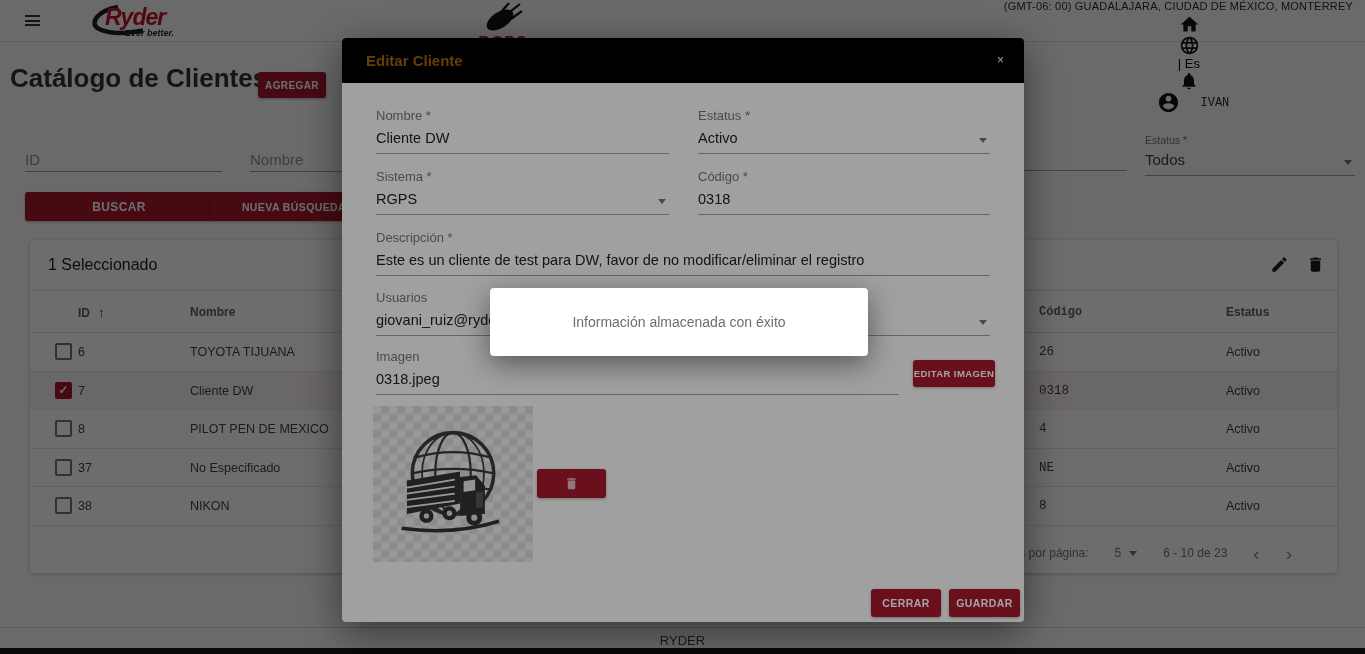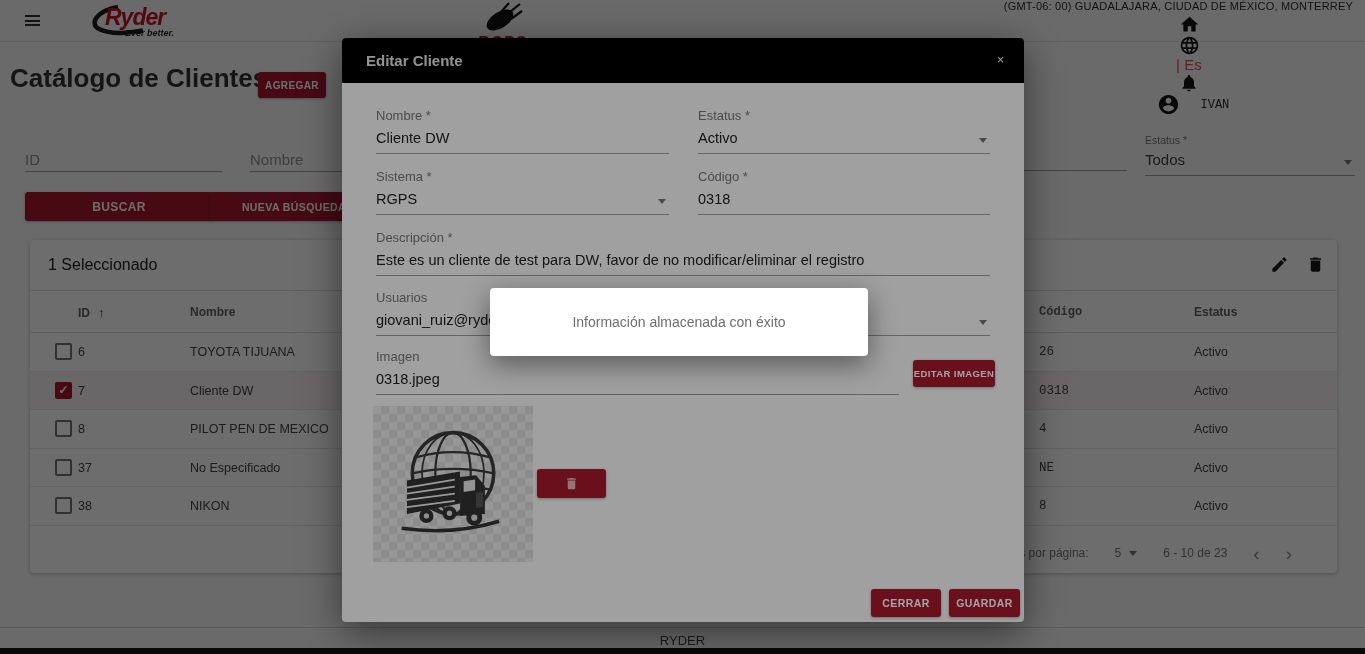--- a/index.html
+++ b/index.html
@@ -13,21 +13,21 @@
   .burger span { display:block; height:2px; background:#333; margin-bottom:2.5px; }
   .ryder-logo { position:absolute; left:88px; top:3px; width:100px; height:38px; }
   .ryder-name { position:absolute; left:17px; top:1px; font-size:23px; font-weight:bold; font-style:italic; color:#c4132e; letter-spacing:-1px; }
   .ryder-tag { position:absolute; left:37px; top:25px; font-size:9px; font-weight:bold; font-style:italic; color:#1f1f1f; }
   .rgps-logo { position:absolute; left:463px; top:2px; width:80px; height:46px; text-align:center; }
   .rgps-text { font-size:16px; font-weight:bold; color:#b71c2b; letter-spacing:1px; margin-top:-2px; }
   .bar-right { position:absolute; right:12px; top:0; height:42px; display:flex; align-items:center;flex-direction:column; }
   .tz { font-size:11px; color:#2b2b2b; letter-spacing:.2px; }
   .tzchev { margin:2px 0 0 6px; }
   .bar-ico { display:inline-flex; margin-left:22px; cursor:pointer; }
-  .lang { font-size:15px; color:#ef4444; margin-left:21px; }
+  .lang { font-size:13px; color:#000000; margin-left:21px; }
   .user-wrap { display:flex; align-items:center; margin-left:30px; cursor:pointer; }
   .user-name { font-size:12px; color:#2b2b2b; margin-left:20px;font-family:Liberation Mono, monospace; }
 
   
   .page-title { position:absolute; left:10px; top:63px; font-size:26px; font-weight:bold; color:#333; }
   .btn { background:#a6192e; color:#fff; border:none; border-radius:3px; font-family:"Liberation Sans",sans-serif;
          font-weight:bold; letter-spacing:.4px; cursor:pointer; box-shadow:0 1px 3px rgba(0,0,0,.3); }
   .btn-agregar { position:absolute; left:258px; top:72px; width:68px; height:26px; font-size:10px; }
   .flt-input { position:absolute; top:148px; height:24px; background:transparent; border:none; border-bottom:1px solid #9e9e9e;
                font-size:15px; color:#424242; font-family:"Liberation Sans",sans-serif; }
@@ -45,21 +45,21 @@
 
   
   .card { position:absolute; left:30px; top:240px; width:1307px; height:333px; background:#fff; border-radius:4px;
           box-shadow:0 1px 4px rgba(0,0,0,.25); }
   .tbl-toolbar { position:relative; height:50px; }
   .sel-count { position:absolute; left:18px; top:16px; font-size:16px; color:#212121; }
   .tool-ico { position:absolute; top:15px; cursor:pointer; }
   .tool-edit { left:1240px; } .tool-del { left:1276px; }
   .thead { position:relative; height:43px; border-top:1px solid #e0e0e0; border-bottom:1px solid #e0e0e0; }
   .th { position:absolute; top:14px; font-size:12px; font-weight:bold; color:#616161; }
-  .col-id { left:48px; } .col-nombre { left:160px; } .col-codigo { left:1009px;font-family:Liberation Mono, monospace; } .col-estatus { left:1118px;padding-left:46px; }
+  .col-id { left:48px; } .col-nombre { left:160px; } .col-codigo { left:1009px;font-family:Liberation Mono, monospace; } .col-estatus { left:1150px;padding-left:46px; }
   .sort { font-size:13px; margin-left:8px; color:#212121; font-weight:normal; }
   .trow { position:relative; height:38.6px; border-bottom:1px solid #e8e8e8; }
   .trow.selected { background:rgba(166,25,46,.06); }
   .td { position:absolute; top:12px; font-size:12.5px; color:#424242; }
   .cb { position:absolute; left:25px; top:10px; width:17px; height:17px; border:2px solid #757575; border-radius:2px; cursor:pointer; }
   .cb.checked { background:#a6192e; border-color:#a6192e; color:#fff; font-size:12px; font-weight:bold;
                 display:flex; align-items:center; justify-content:center; }
   .pager { position:absolute; left:0; bottom:0; width:100%; height:40px; display:flex; align-items:center;
            justify-content:flex-end; padding-right:45px; font-size:12px; color:#757575; }
   .pager .gap { margin-left:26px; display:inline-flex; align-items:center; }
@@ -73,21 +73,21 @@
   .bottom-strip { position:absolute; left:0; top:648px; width:1365px; height:6px; background:#161616; }
 
   
   .overlay1 { position:absolute; inset:0; background:rgba(0,0,0,.33); z-index:10; }
   .overlay2 { position:absolute; inset:0; background:rgba(0,0,0,.36); z-index:30; }
 
   
   .modal { position:absolute; left:342px; top:38px; width:682px; height:584px; background:#fafafa; border-radius:4px;
            box-shadow:0 10px 40px rgba(0,0,0,.5); z-index:20; }
   .modal-head { position:relative; height:45px; background:#000; border-radius:4px 4px 0 0; }
-  .modal-title { position:absolute; left:24px; top:14px; font-size:15px; font-weight:bold; color:#e5e5e5; }
+  .modal-title { position:absolute; left:24px; top:14px; font-size:15px; font-weight:bold; color:#a16207; }
   .modal-close { position:absolute; right:20px; top:15px; font-size:12px; color:#fff; cursor:pointer; }
   .mf { position:absolute; }
   .mf-label { font-size:13px; color:#757575; }
   .mf-value { font-size:14.5px; color:#212121; margin-top:7px; padding-bottom:7px; border-bottom:1px solid #9e9e9e; position:relative; white-space:nowrap; overflow:hidden; }
   .c-left { left:34px; width:293px; } .c-right { left:356px; width:292px; } .c-full { left:34px; width:614px; }
   .r1 { top:70px; } .r2 { top:131px; } .r3 { top:192px; } .r4 { top:252px; } .r5 { top:311px; width:523px; }
   .btn-editimg { position:absolute; left:571px; top:322px; width:82px; height:27px; font-size:9.5px; }
   .imgbox { position:absolute; left:31px; top:368px; width:160px; height:156px;
             background-image:conic-gradient(#dcdcdc 25%, #ececec 0 50%, #dcdcdc 0 75%, #ececec 0);
             background-size:16px 16px; display:flex; align-items:center; justify-content:center; }

